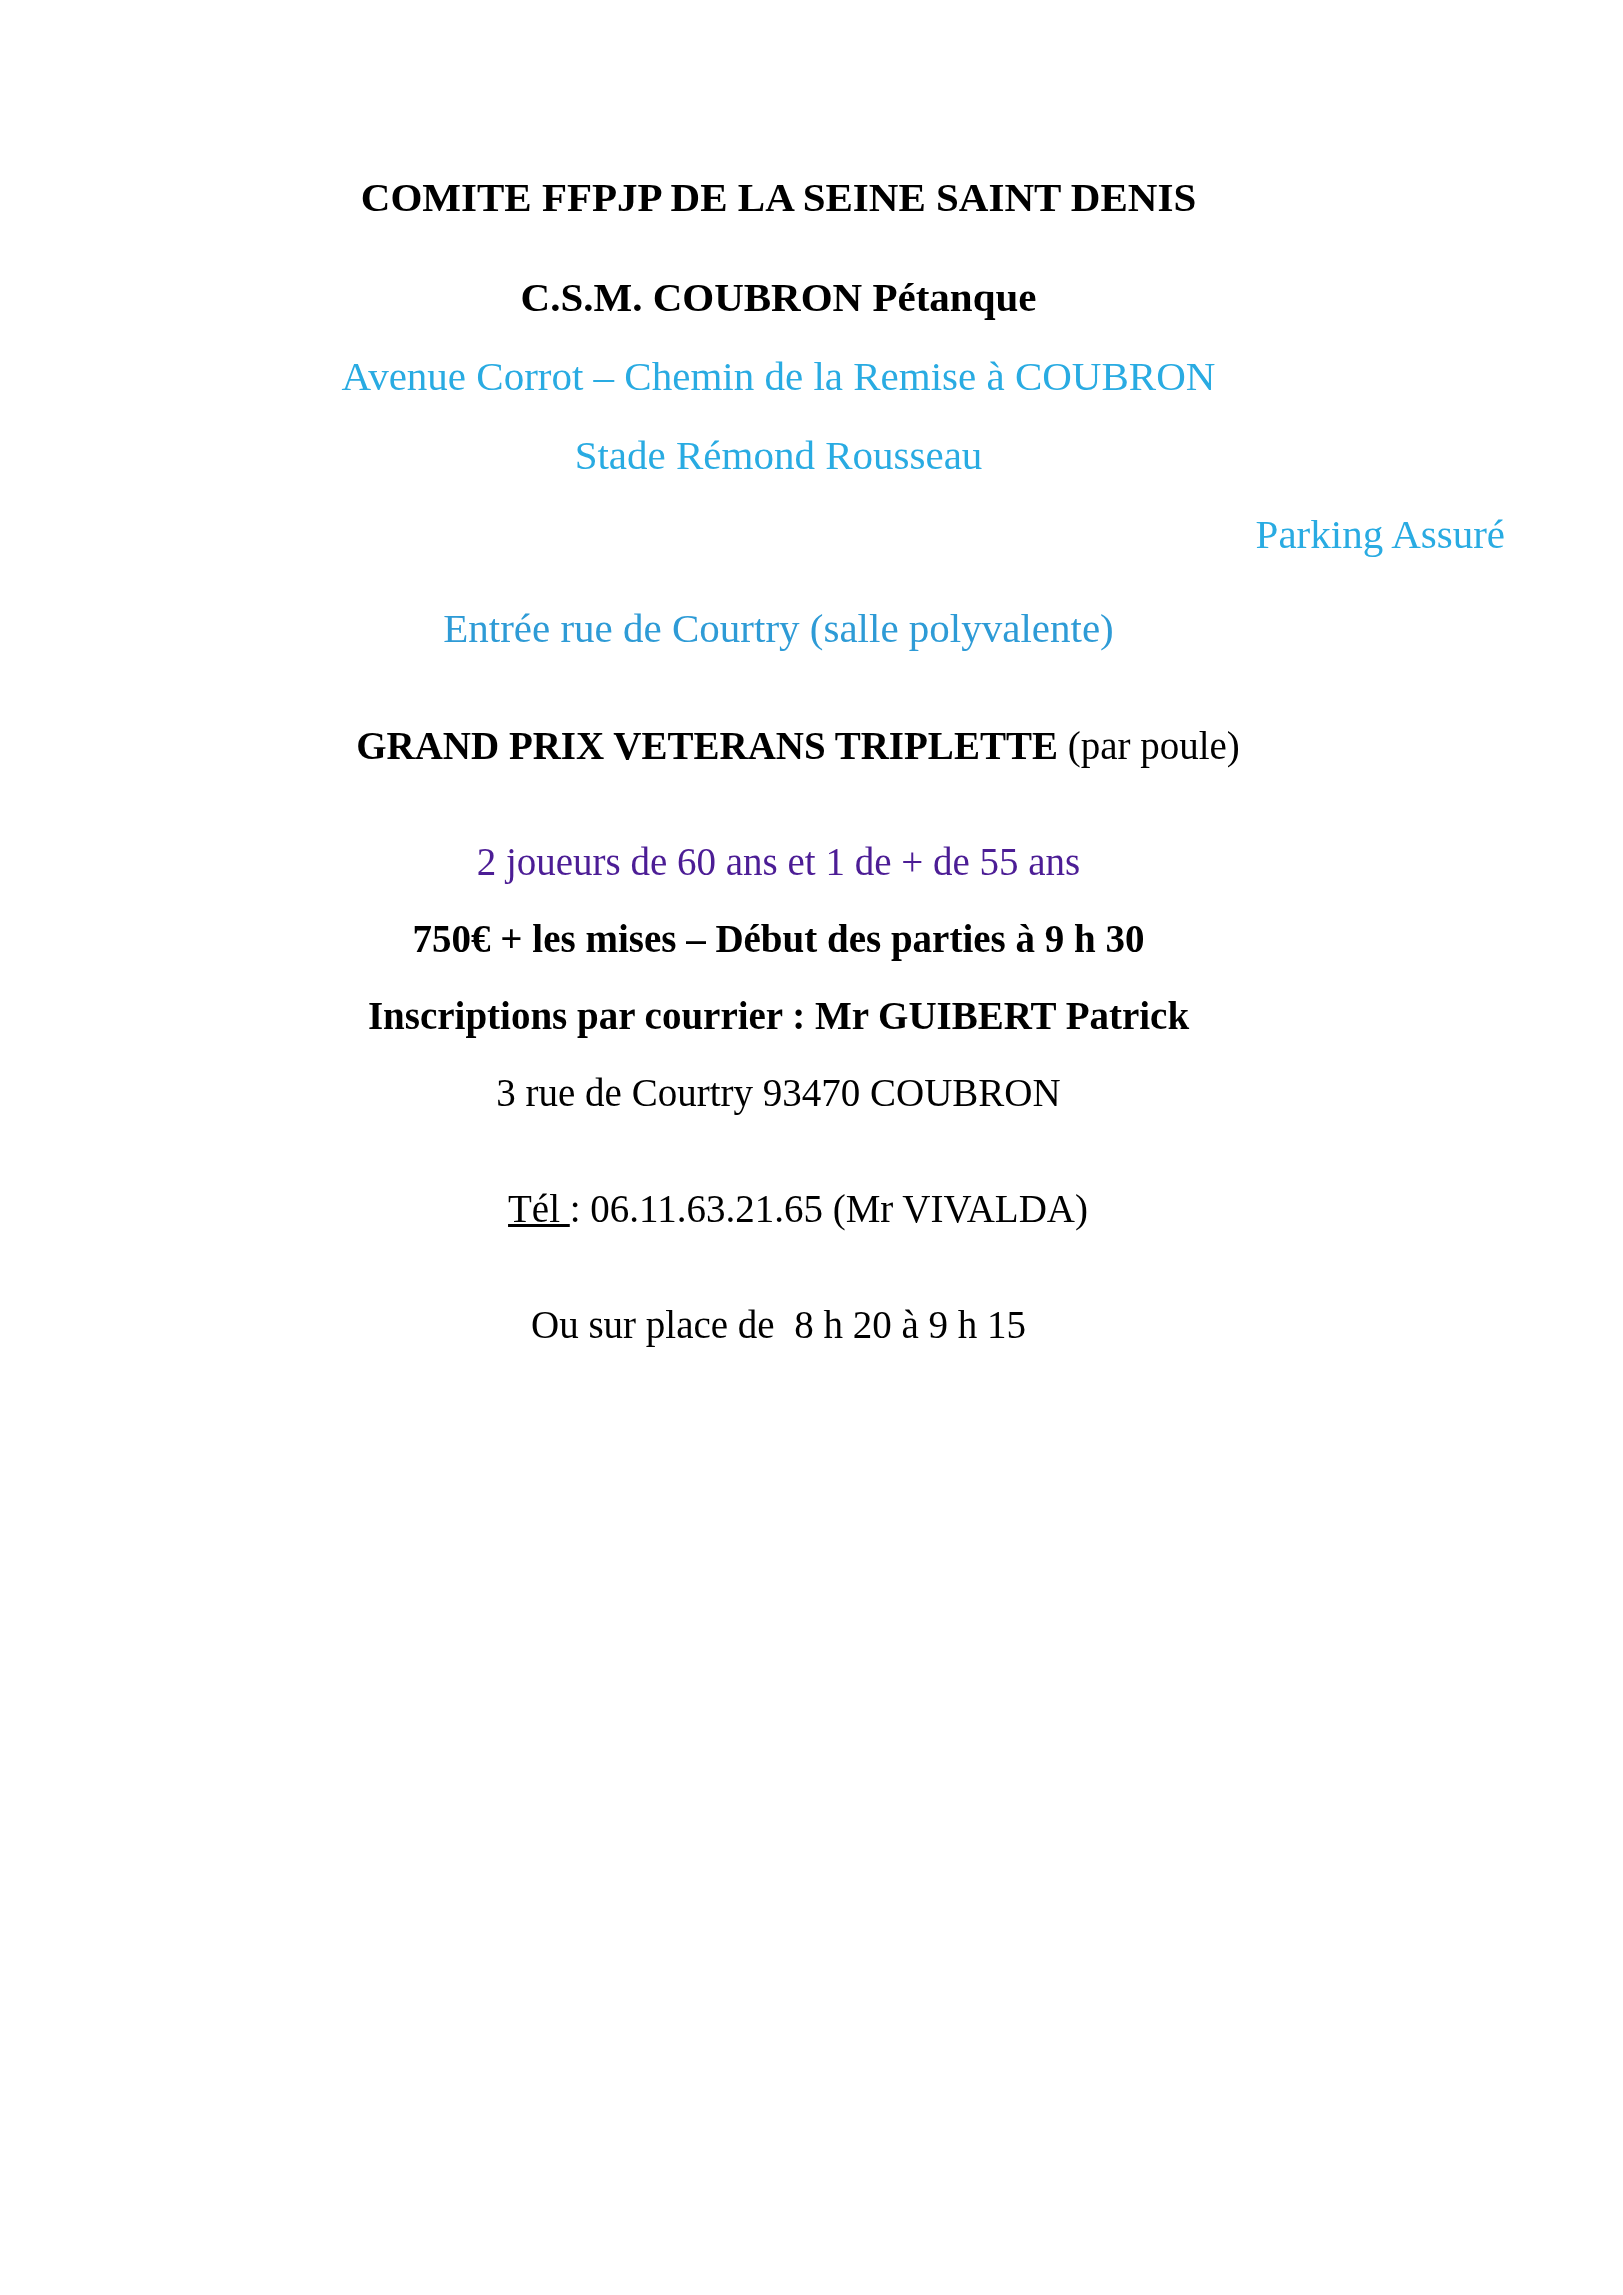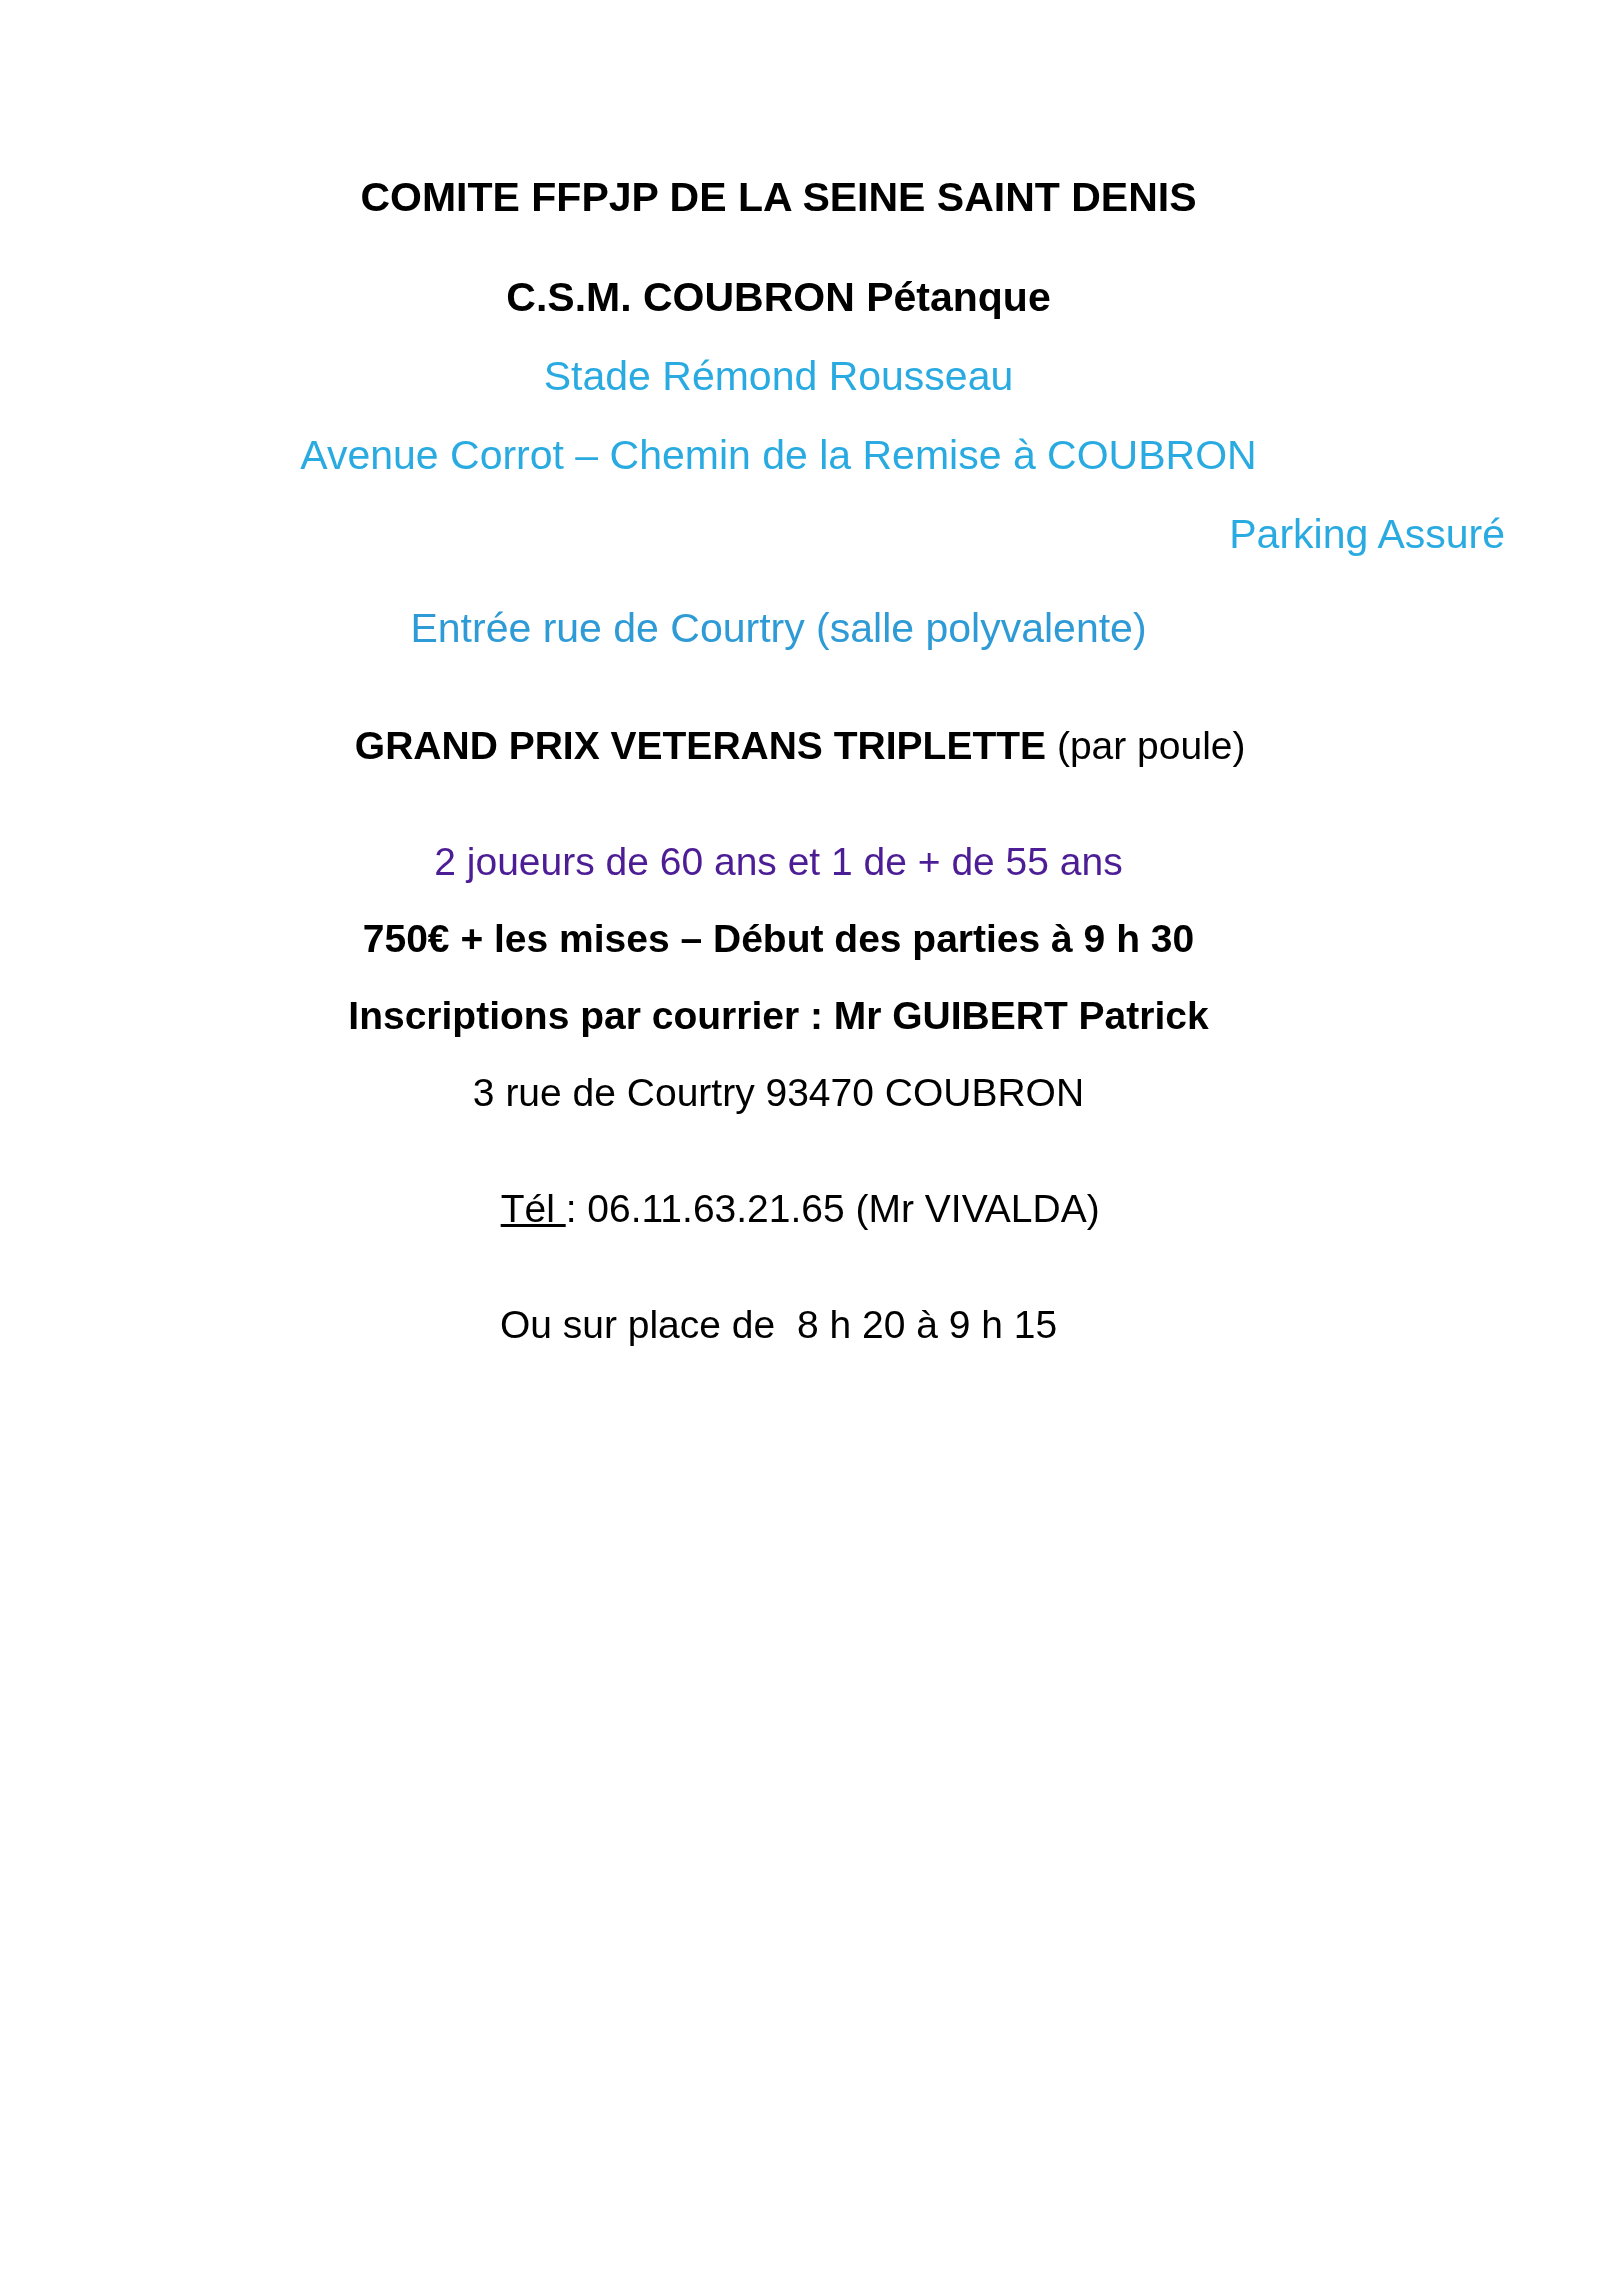--- a/index.html
+++ b/index.html
@@ -13,20 +13,21 @@
     font-family: "Liberation Sans", sans-serif;
     color: #000000;
     -webkit-font-smoothing: antialiased;
   }
   .page {
     width: 1623px;
     height: 2295px;
     box-sizing: border-box;
     padding: 177px 118px 0 52px;
     display: block;
+    font-family: Liberation Serif, serif;
   }
   .line {
     text-align: center;
     line-height: 1.0;
     margin: 0 0 0 0;
     white-space: pre-wrap;
   }
   .s-black   { color: #000000; }
   .s-blue    { color: #29ABE2; }
   .s-blue2   { color: #2E9BD6; margin-top: 15px; }
@@ -42,23 +43,23 @@
 </style>
 </head>
 <body>
 
 <div class="page">
 
   <div class="line f62 bold s-black" style="padding-bottom:38px;">COMITE FFPJP DE LA SEINE SAINT DENIS</div>
 
   <div class="line f62 bold s-black" style="padding-bottom:38px;margin-top:21px;">C.S.M. COUBRON Pétanque</div>
 
+  <div class="line f62 normal s-blue" style="padding-bottom:38px;">Avenue Corrot – Chemin de la Remise à COUBRON</div>
+
   <div class="line f62 normal s-blue" style="padding-bottom:38px;">Stade Rémond Rousseau</div>
-
-  <div class="line f62 normal s-blue" style="padding-bottom:38px;">Avenue Corrot – Chemin de la Remise à COUBRON</div>
 
   <div class="line f62 normal s-blue" style="padding-bottom:38px;text-align:right;">Parking Assuré</div>
 
   <div class="line f62 normal s-blue2" style="padding-bottom:38px;">Entrée rue de Courtry (salle polyvalente)</div>
 
 
   <div class="line f60 s-black" style="padding-bottom:38px;">
     <span class="bold">GRAND PRIX VETERANS TRIPLETTE</span><span class="inline-normal"> (par poule)</span>
   </div>
 

